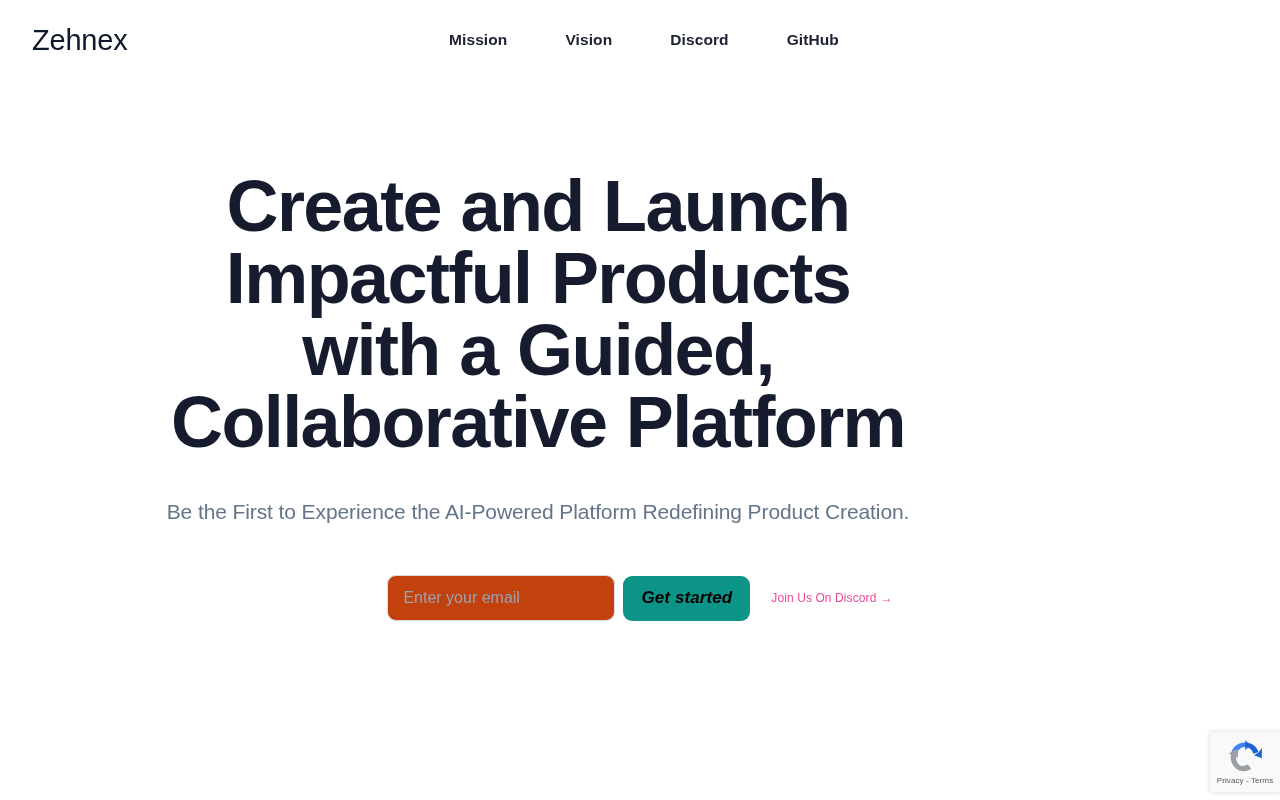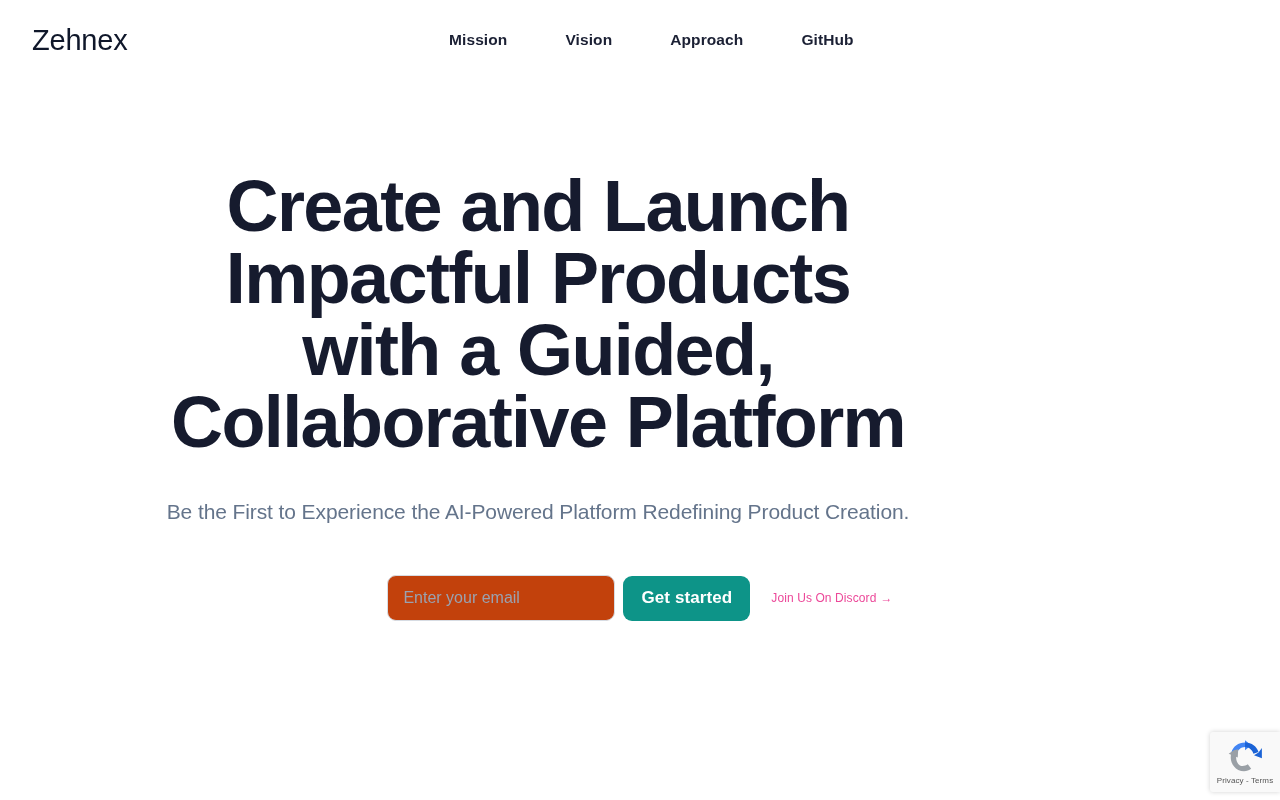--- a/index.html
+++ b/index.html
@@ -125,27 +125,28 @@
   }
   .email-field::placeholder { color: #9aa2b1; opacity: 1; }
 
   .get-started-btn {
     margin-left: 8px;
     height: 45px;
     padding: 0 18px;
     border: none;
     border-radius: 9px;
     background: #0d9488;
-    color: #ffffff;
+    color: #000000;
     font-family: "Liberation Sans", "DejaVu Sans", sans-serif;
     font-size: 17px;
     font-weight: 700;
     letter-spacing: 0.1px;
     cursor: pointer;
     white-space: nowrap;
+    font-style: italic;
   }
 
   .discord-link {
     margin-left: 21px;
     font-size: 12px;
     line-height: 22px;
     font-weight: 400;
     color: #ec4899;
     text-decoration: none;
     white-space: nowrap;
@@ -192,21 +193,21 @@
 
 <div class="page">
 
   <header class="site-header">
 
     <div class="brand">Zehnex</div>
 
     <nav class="main-nav">
       <a class="nav-link" href="#">Mission</a>
       <a class="nav-link" href="#">Vision</a>
-      <a class="nav-link" href="#">Approach</a>
+      <a class="nav-link" href="#">Discord</a>
       <a class="nav-link" href="#">GitHub</a>
     </nav>
 
   </header>
 
   <section class="hero">
 
     <h1 class="hero-title">
       <span>Create and Launch</span><br>
       <span>Impactful Products</span><br>

